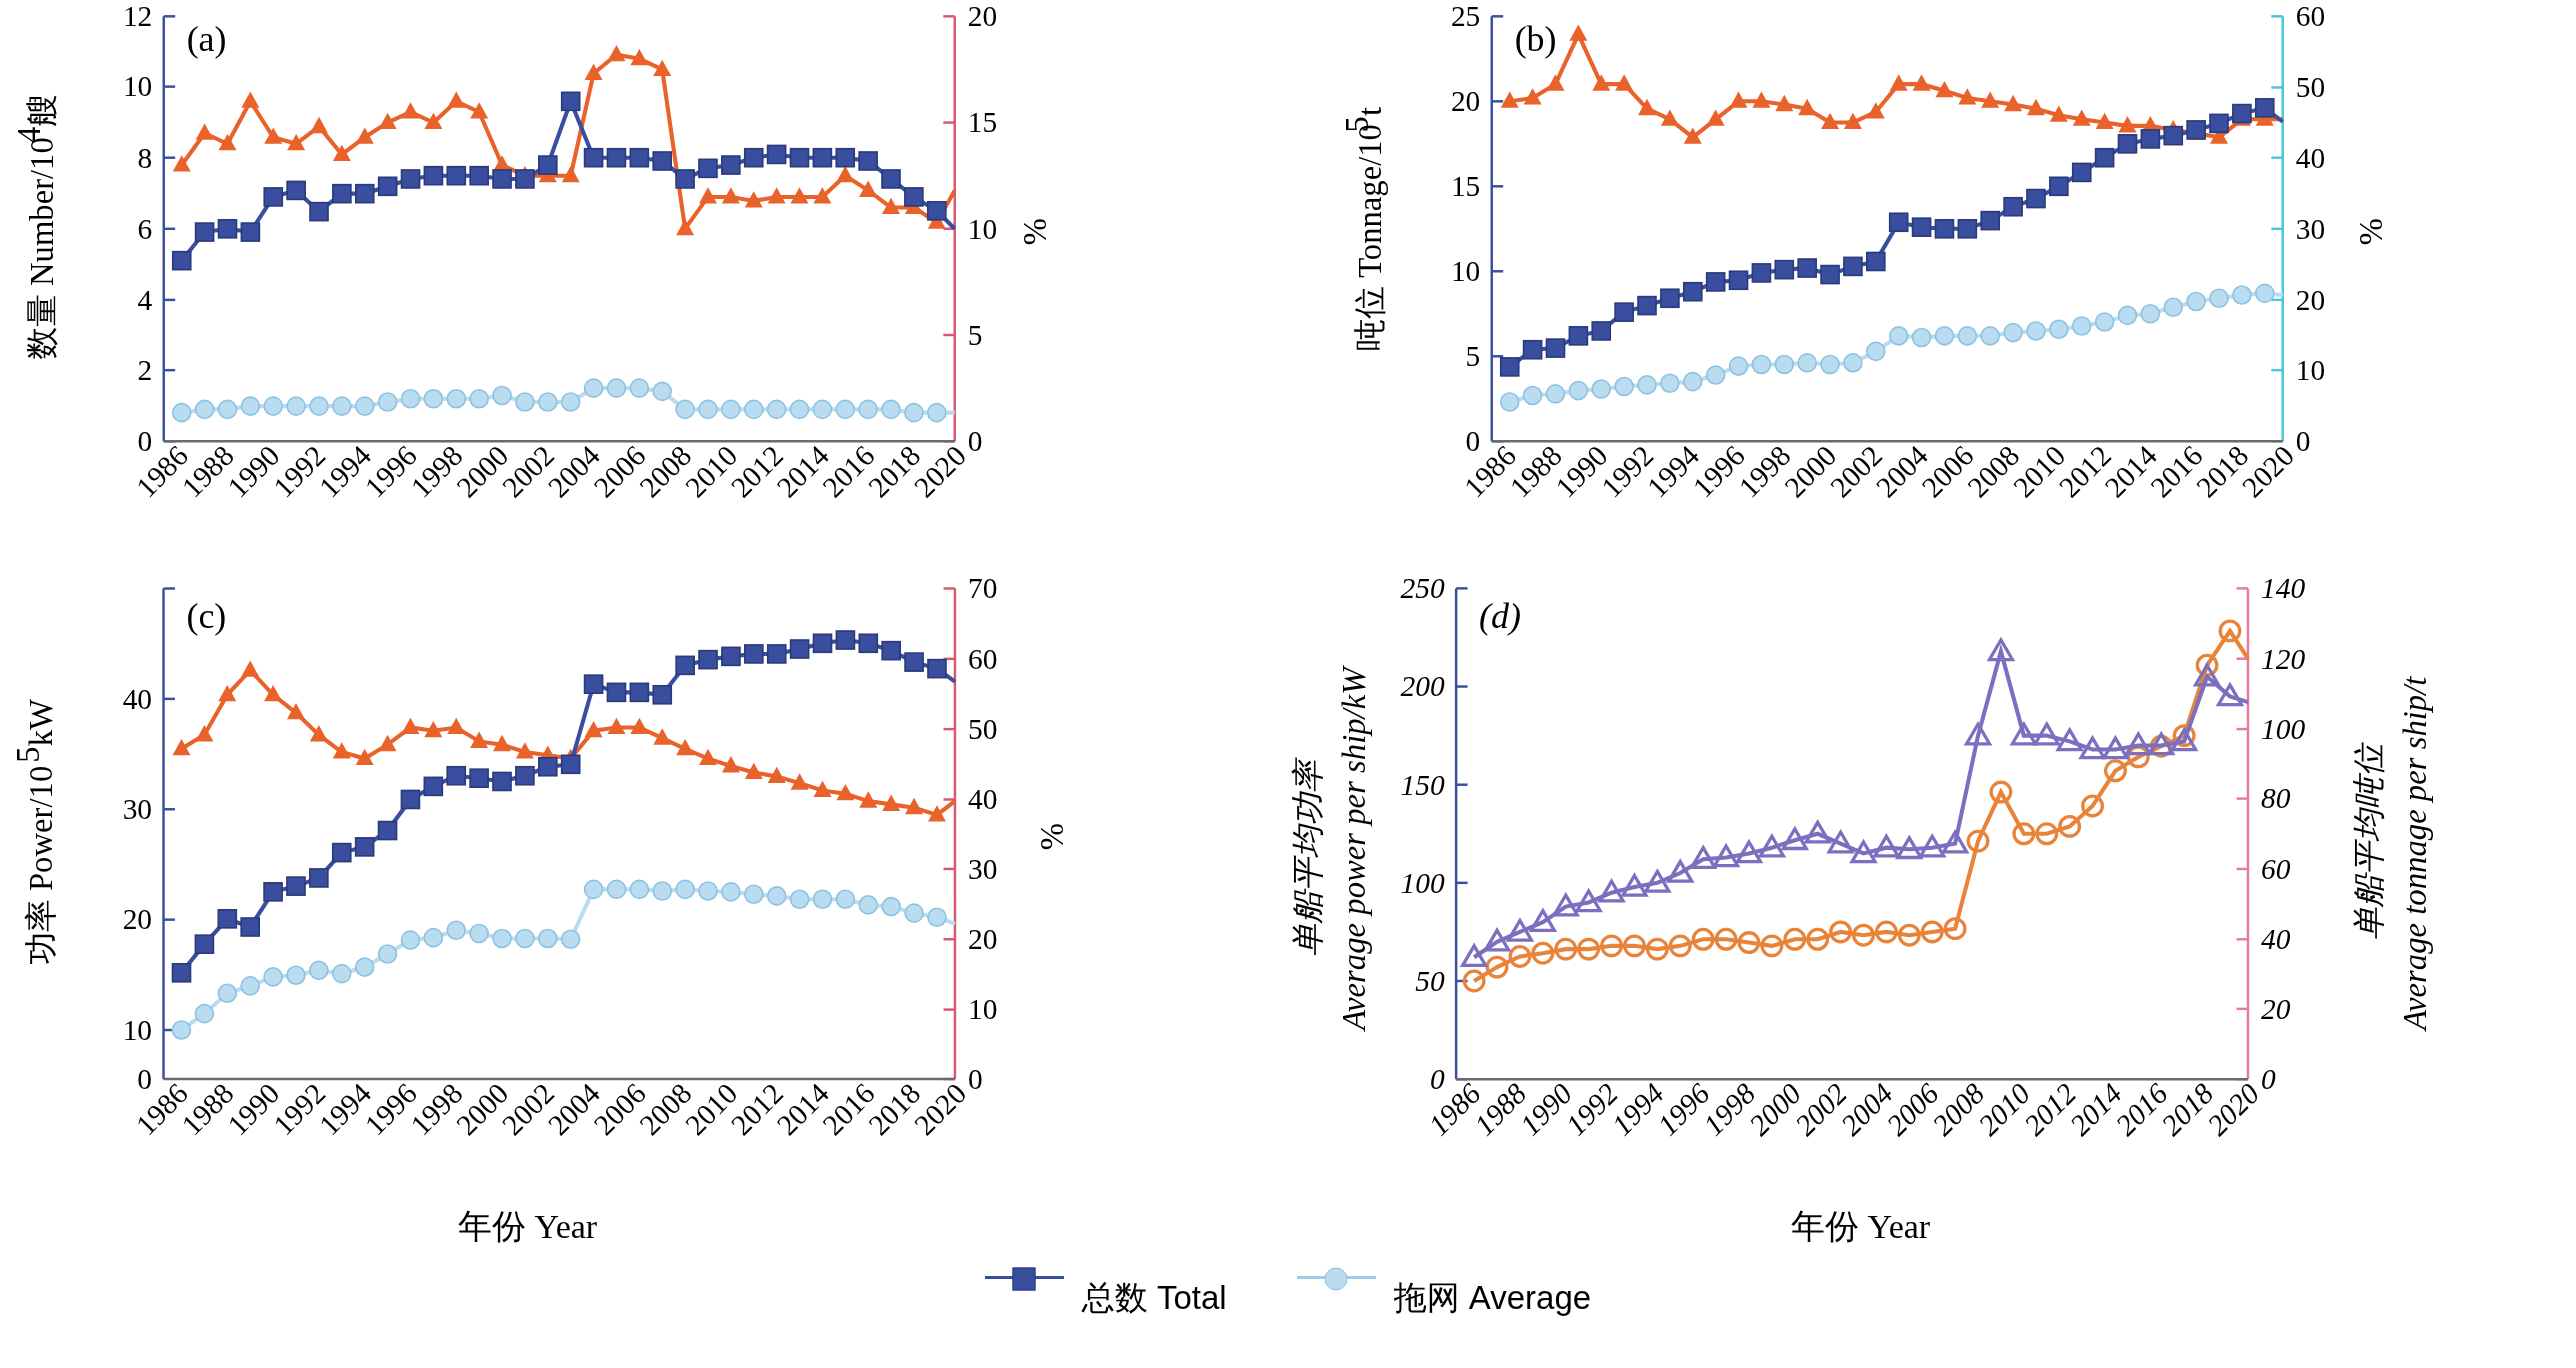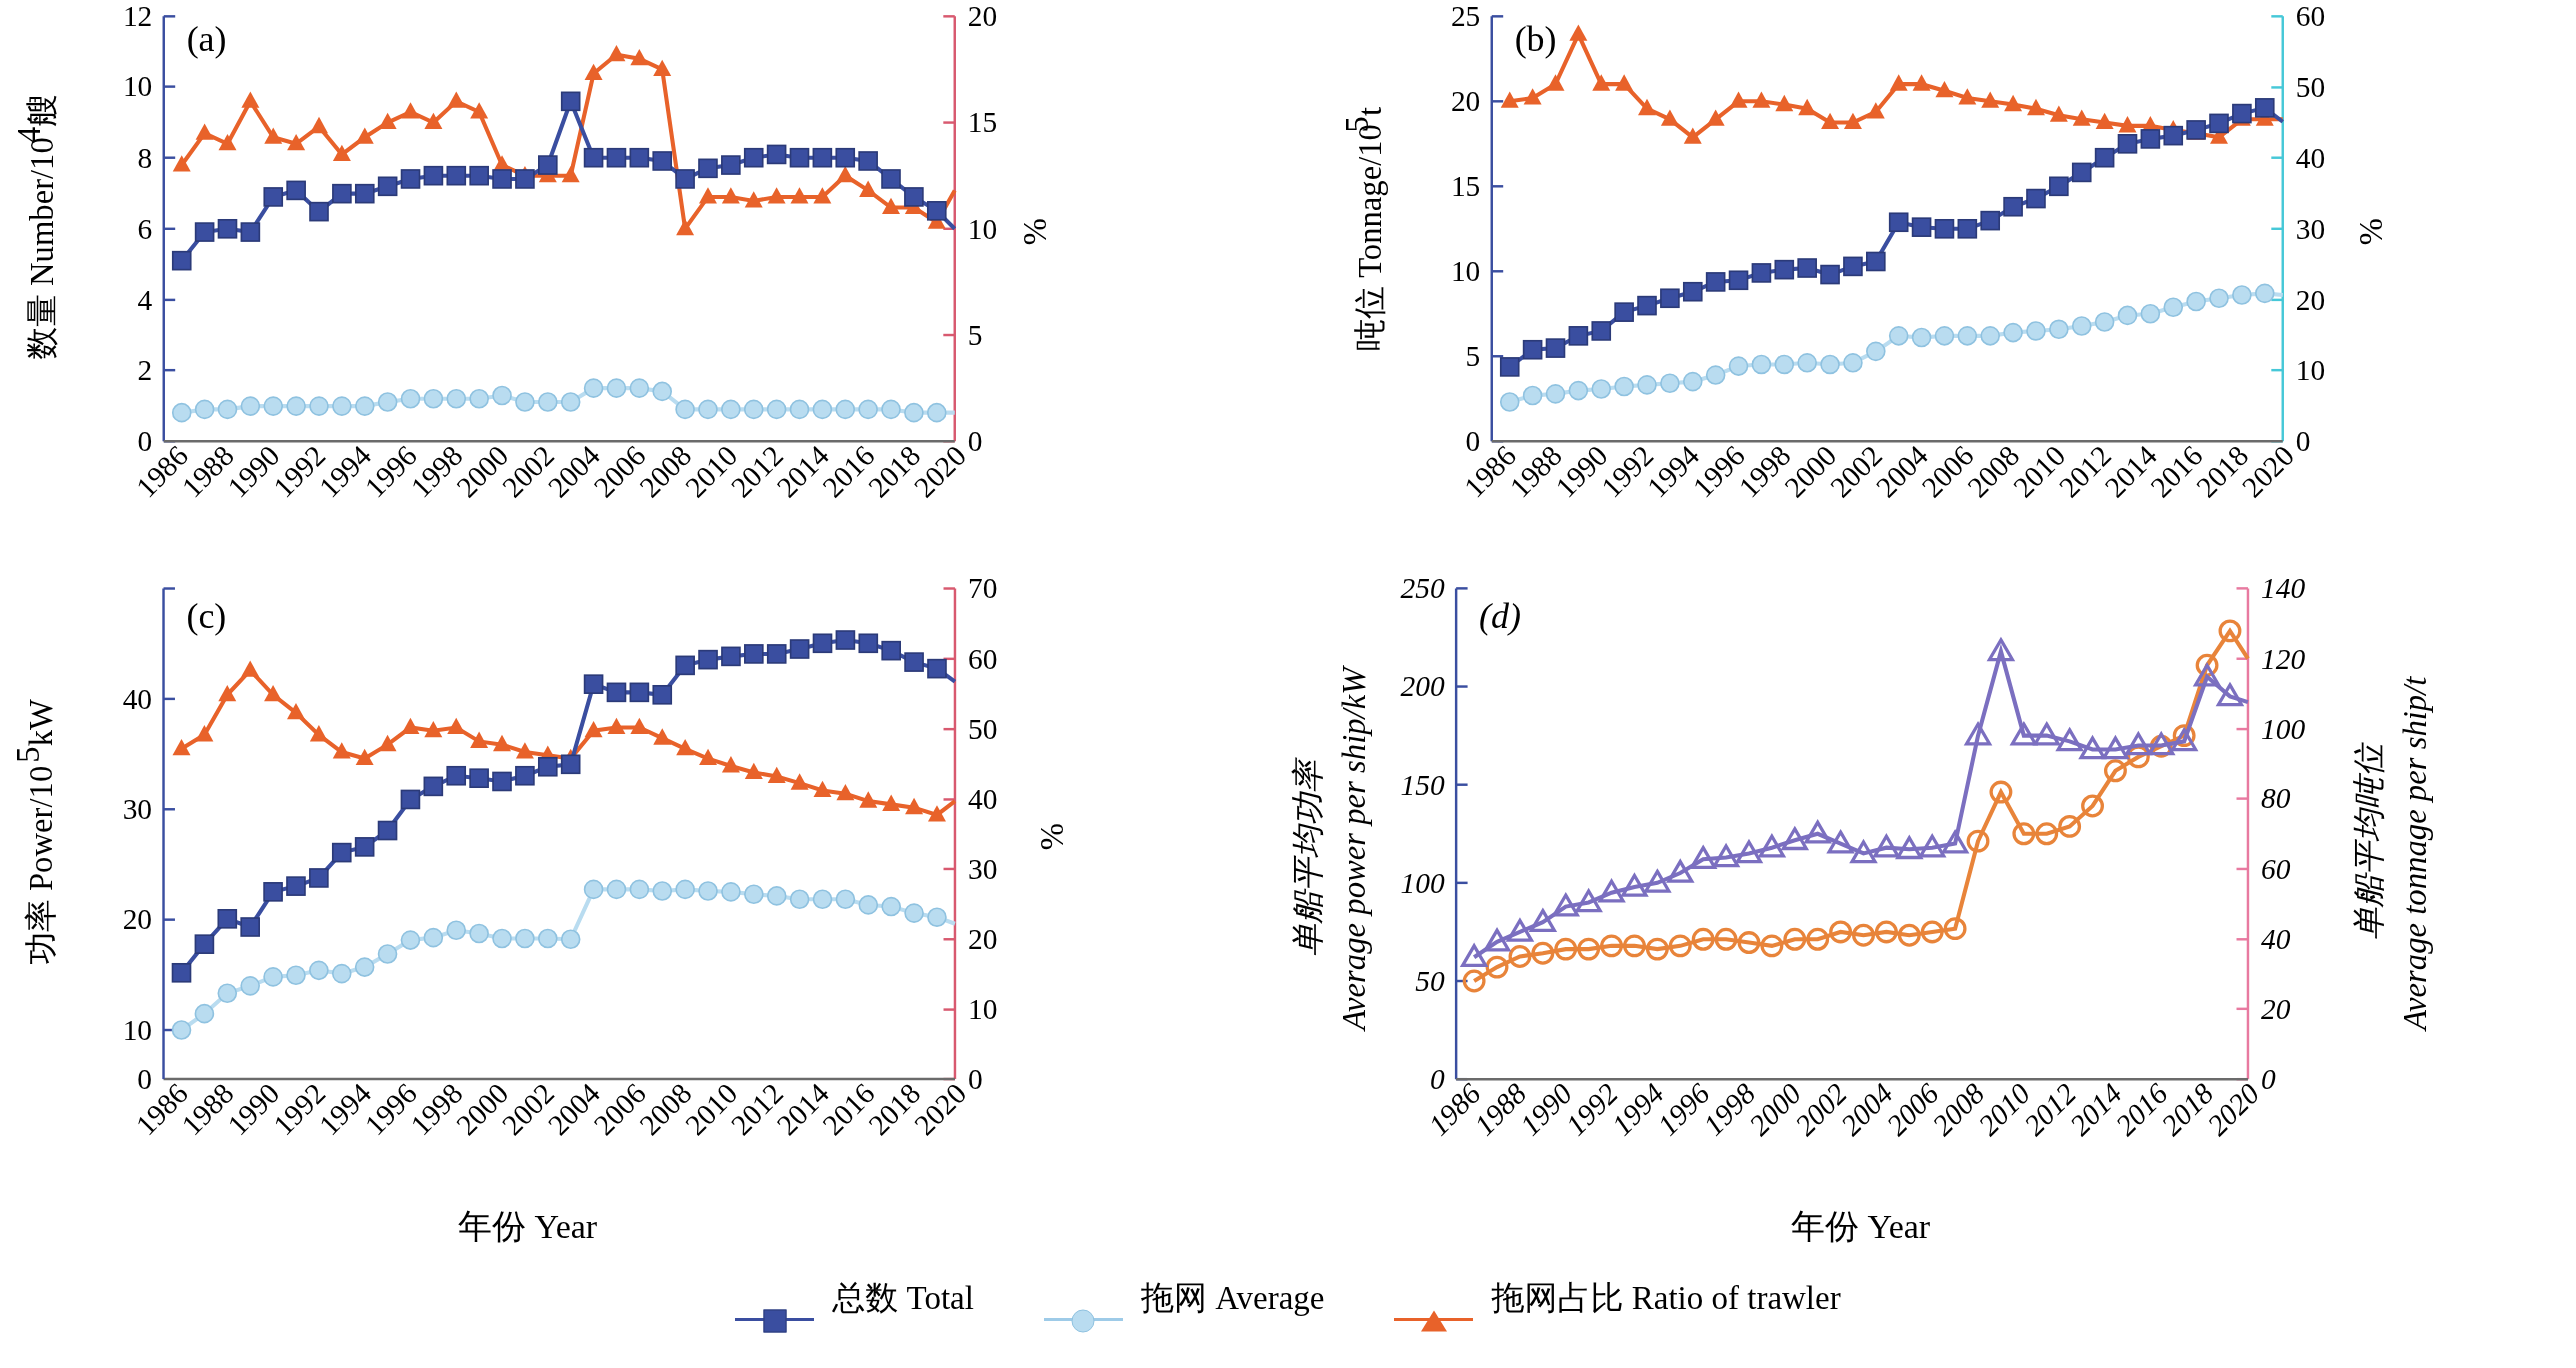--- a/index.html
+++ b/index.html
@@ -4,21 +4,21 @@
 <style>
   html,body{margin:0;padding:0;background:#ffffff;}
   body{width:2576px;height:1369px;font-family:"Liberation Serif",serif;color:#000;overflow:hidden;}
   .wrap{position:relative;width:2576px;height:1369px;}
   .panel{position:absolute;}
   .plot-svg{display:block;}
   .axis-title{font-family:"Liberation Serif",serif;font-size:40px;fill:#000;}
   .tick-label{font-family:"Liberation Serif",serif;font-size:36px;fill:#000;}
   .panel-letter{font-family:"Liberation Serif",serif;font-size:44px;fill:#000;}
   .legend{position:absolute;left:0;top:1276px;width:2576px;display:flex;justify-content:center;align-items:center;gap:70px;}
-  .legend-item{display:flex;align-items:flex-end;gap:18px;font-size:33px;font-family:Liberation Serif, serif;}
+  .legend-item{display:flex;align-items:flex-start;gap:18px;font-size:33px;font-family:Liberation Sans, sans-serif;}
   .legend-line{display:inline-block;width:79px;height:0;border-top:3.3px solid #2f4f9b;position:relative;}
   .legend-line.blue{border-top-color:#3a4ea0;}
   .legend-line.lblue{border-top-color:#9ecbe8;}
   .legend-line.orange{border-top-color:#e8622a;}
   .legend-mark{position:absolute;left:50%;top:50%;transform:translate(-50%,-50%);}
   .sq{width:21px;height:21px;background:#3a4ea0;border:1.6px solid #2b3a78;}
   .circ{width:21px;height:21px;border-radius:50%;background:#b9dcf0;border:1.6px solid #8fc2e0;}
   .tri{width:0;height:0;border-left:13px solid transparent;border-right:13px solid transparent;border-bottom:21px solid #e8622a;}
   .xlab{position:absolute;font-size:34px;font-family:"Liberation Serif",serif;margin-top:28px;}
 </style>
@@ -715,22 +715,16 @@
           <span class="legend-mark sq"></span>
         </span>
       <span>总数 Total</span>
     </div>
     <div class="legend-item">
       <span class="legend-line lblue">
           <span class="legend-mark circ"></span>
         </span>
       <span>拖网 Average</span>
     </div>
-    <div class="legend-item">
-      <span class="legend-line orange">
-          <span class="legend-mark tri"></span>
-        </span>
-      <span>拖网占比 Ratio of trawler</span>
-    </div>
   </div>
 
 </div>
 
 
 </body></html>

